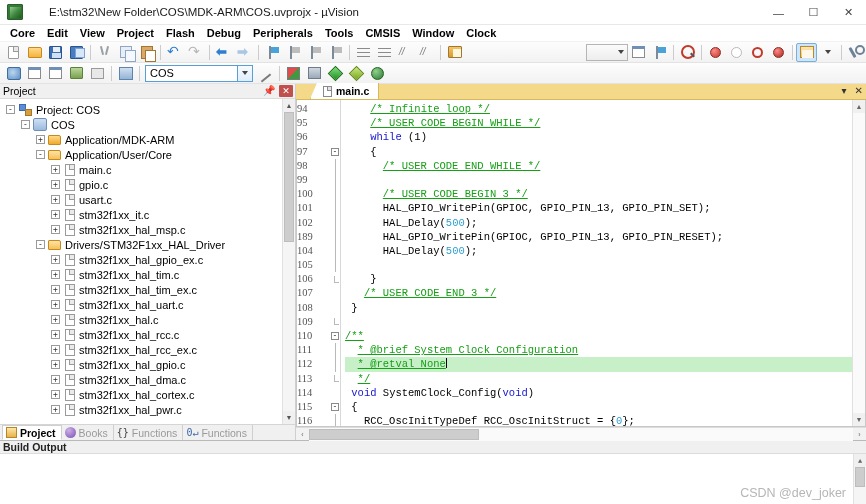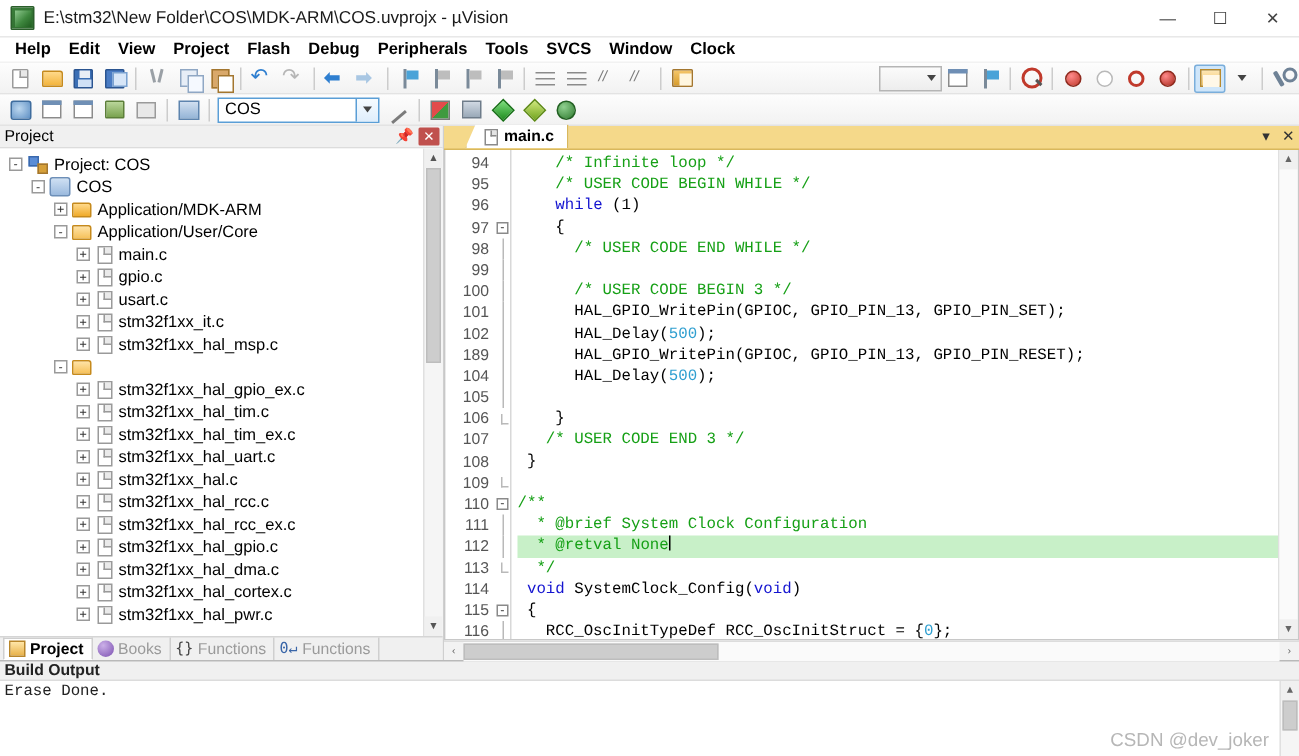--- a/index.html
+++ b/index.html
@@ -25,21 +25,21 @@
   .titlebar .app-icon {
     width: 16px; height: 16px; margin-left: 7px; margin-right: 6px;
     background: linear-gradient(145deg,#3a7d3a,#2d6b2d);
     border:1px solid #2a5e2a; border-radius:1px;
     position: relative;
   }
   .titlebar .app-icon::after{
     content:""; position:absolute; left:2px; top:2px; width:11px; height:11px;
     background:linear-gradient(135deg,#8fc98f 0%,#3e873e 55%,#1f5c1f 100%);
   }
-  .title-text { font-size: 11.5px; color:#1a1a1a; white-space:nowrap; }
+  .title-text { font-size: 11.5px; color:#1a1a1a; white-space:nowrap;margin-left:20px; }
   .win-controls { position:absolute; right:0; top:0; height:25px; display:flex; }
   .win-btn { width:35px; height:25px; display:flex; align-items:center; justify-content:center; color:#444; font-size:11px; }
 
   
   .menubar {
     height: 17px; min-height:17px;
     background:#ffffff;
     display:flex; align-items:center;
     padding-left:4px;
     border-bottom:1px solid #f2f2f2;
@@ -210,32 +210,32 @@
   .ed-tab .tfic{width:9px;height:11px;background:#fff;border:1px solid #8a8a8a;position:relative;}
   .ed-tab .tfic::after{content:"";position:absolute;right:0;top:0;width:3px;height:3px;background:#e4e4e4;border-left:1px solid #8a8a8a;border-bottom:1px solid #8a8a8a;}
   .ed-tabs .tab-ctrl { position:absolute; right:3px; top:1px; display:flex; gap:8px; align-items:center; font-size:10px; color:#333; }
 
   .code-wrap { flex:1; display:flex; min-height:0; position:relative; background:#fff; border:1px solid #c8c8c8; border-top:none; }
   .code-scroll-col { width:13px; background:#f5f5f5; border-left:1px solid #e0e0e0; display:flex; flex-direction:column; }
   .cs-btn{height:13px;display:flex;align-items:center;justify-content:center;font-size:7px;color:#666;background:#f0f0f0;}
   .cs-track{flex:1;background:#fafafa;}
   .code-area { flex:1; overflow:hidden; position:relative; display:flex; }
   .gutter {
-    width:33px; min-width:33px; background:#fff; text-align:right; padding-right:4px;
-    font-family:Liberation Sans, sans-serif; font-size:10.5px; color:#555;
+    width:33px; min-width:33px; background:#fff; padding-right:4px;
+    font-family:Liberation Serif, serif; font-size:10.5px; color:#555;
     border-right:none; padding-top:2px;
   }
   .fold-col { width:11px; min-width:11px; background:#fff; border-right:1px solid #d8d8d8; padding-top:2px; position:relative;}
   .code-lines { flex:1; padding-top:2px; font-family:"Liberation Mono", monospace; font-size:10.5px; white-space:pre; padding-left:4px; overflow:hidden;}
   .ln { height:14.2px; line-height:14.2px; }
   .fl { height:14.2px; line-height:14.2px; display:flex; align-items:center; justify-content:center; font-size:8px; color:#777; font-family:"DejaVu Sans Mono",monospace;}
   .fbox{ width:8px;height:8px;border:1px solid #8a8a8a;background:#fff;line-height:6px;text-align:center;font-size:8px;color:#333;}
   .vline{ width:1px; background:#b9b9b9; height:14.2px; margin:0 auto;}
   .vline-end{ width:5px; height:7px; border-left:1px solid #b9b9b9; border-bottom:1px solid #b9b9b9; margin-left:3px;}
-  .cm { color:#16a016; }
+  .cm { color:#16a016;text-decoration:underline; }
   .kw { color:#1414d0; }
   .num { color:#2f9fd0; }
   .pl { color:#000; }
   .hl-line { background:#c8f0c8; }
   .caret { display:inline-block; width:1px; height:10px; background:#000; vertical-align:-1px; }
 
   .hscroll { height:13px; min-height:13px; background:#f2f2f2; border-top:1px solid #dcdcdc; display:flex; align-items:center; position:relative;}
   .hs-btn{width:13px;height:13px;display:flex;align-items:center;justify-content:center;font-size:7px;color:#666;}
   .hs-track{flex:1;height:13px;position:relative;background:#fafafa;}
   .hs-thumb{position:absolute;left:0;top:1px;height:11px;width:170px;background:#cdcdcd;border:1px solid #bdbdbd;}
@@ -268,29 +268,29 @@
     <div class="app-icon"></div>
     <span class="title-text">E:\stm32\New Folder\COS\MDK-ARM\COS.uvprojx - µVision</span>
     <div class="win-controls">
       <div class="win-btn">—</div>
       <div class="win-btn">☐</div>
       <div class="win-btn close">✕</div>
     </div>
   </div>
 
   <div class="menubar">
-    <div class="menu-item">Help</div>
+    <div class="menu-item">Core</div>
     <div class="menu-item">Edit</div>
     <div class="menu-item">View</div>
     <div class="menu-item">Project</div>
     <div class="menu-item">Flash</div>
     <div class="menu-item">Debug</div>
     <div class="menu-item">Peripherals</div>
     <div class="menu-item">Tools</div>
-    <div class="menu-item">SVCS</div>
+    <div class="menu-item">CMSIS</div>
     <div class="menu-item">Window</div>
     <div class="menu-item">Clock</div>
   </div>
 
   <div class="toolbar">
     <div class="tb-btn">
         <span class="ic ic-doc"></span>
       </div>
     <div class="tb-btn">
         <span class="ic ic-folder"></span>
@@ -496,20 +496,21 @@
               <span class="tlabel">stm32f1xx_it.c</span>
             </div>
             <div class="trow" style="padding-left: 51px;">
               <span class="exp">+</span>
               <span class="tico file"></span>
               <span class="tlabel">stm32f1xx_hal_msp.c</span>
             </div>
             <div class="trow" style="padding-left: 36px;">
               <span class="exp">-</span>
               <span class="tico folderc"></span>
+              <span class="tlabel">Drivers/STM32F1xx_HAL_Driver</span>
             </div>
             <div class="trow" style="padding-left: 51px;">
               <span class="exp">+</span>
               <span class="tico file"></span>
               <span class="tlabel">stm32f1xx_hal_gpio_ex.c</span>
             </div>
             <div class="trow" style="padding-left: 51px;">
               <span class="exp">+</span>
               <span class="tico file"></span>
               <span class="tlabel">stm32f1xx_hal_tim.c</span>
@@ -700,21 +701,20 @@
         </div>
         <div class="hs-btn">›</div>
       </div>
     </div>
   </div>
 
   <div class="build-head">
     <span>Build Output</span>
   </div>
   <div class="build-body">
-    <div class="bline">Erase Done.</div>
     <div class="watermark">CSDN @dev_joker</div>
     <div class="build-scroll">
       <div class="bs-up">▲</div>
       <div class="bs-thumb"></div>
     </div>
   </div>
 
 </div>
 
 </body></html>

